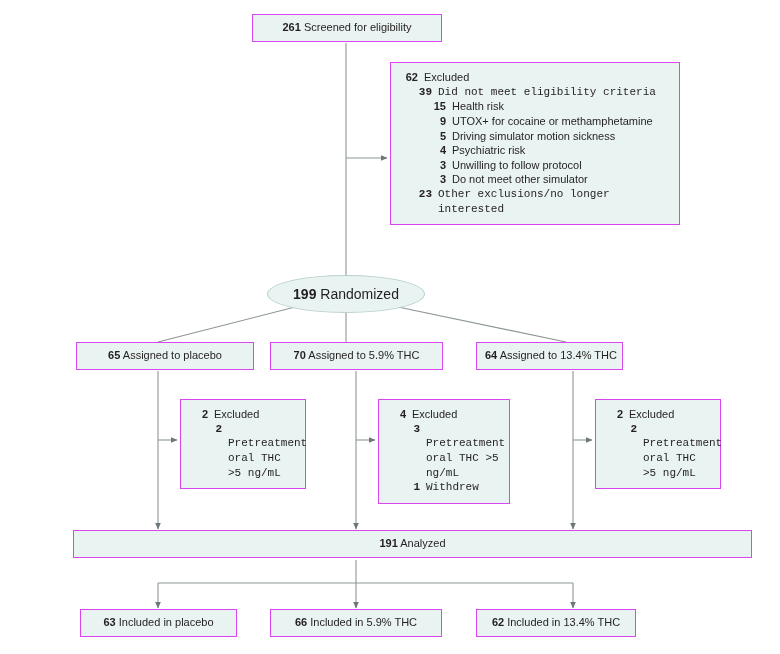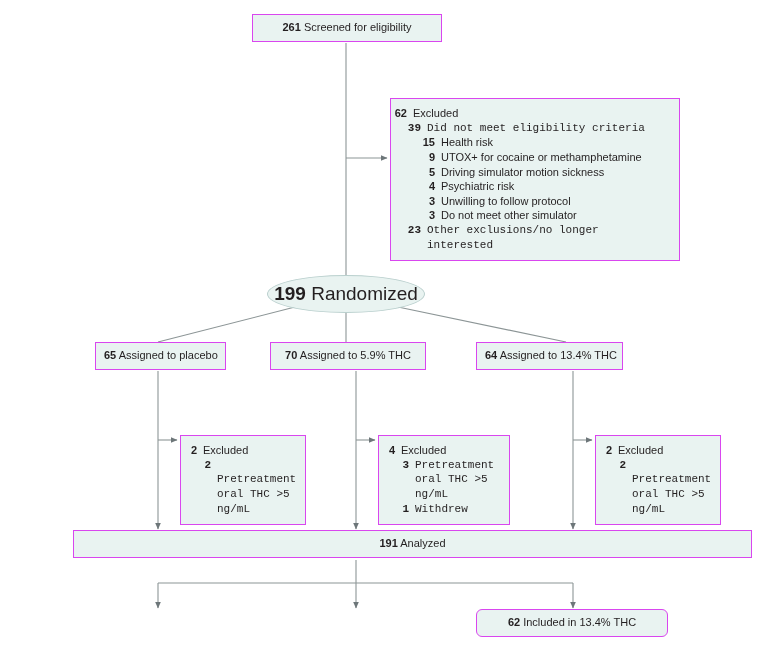--- a/index.html
+++ b/index.html
@@ -36,36 +36,35 @@
     font-size: 11px;
     line-height: 1.33;
     color: #231f20;
   }
   .node.center {
     text-align: center;
     padding: 5px 8px 6px 8px;
   }
   .node.listbox {
     text-align: left;
-    padding: 7px 9px 8px 0;
-    margin-top: 36px;
+    padding: 7px 9px 8px 11px;
   }
   .num {
     font-weight: bold;
   }
   .ellipse {
     position: absolute;
     box-sizing: border-box;
     background: #e9f3f1;
     border: 1px solid #b9cfcd;
     border-radius: 50%;
     display: flex;
     align-items: center;
     justify-content: center;
-    font-size: 19px;
+    font-size: 14px;
     color: #231f20;
   }
   .row {
     display: block;
     white-space: nowrap;
   }
   .lbl-n {
     font-weight: bold;
     display: inline-block;
     text-align: right;
@@ -165,28 +164,28 @@
     </span>
   </div>
 
   <div class="ellipse" style="left:267px; top:275px; width:158px; height:38px;">
     <span class="row">
       <span class="num">199</span> 
       <span>Randomized</span>
     </span>
   </div>
 
-  <div class="node center" style="left:95px; top:342px; width:131px;">
+  <div class="node center" style="left:76px; top:342px; width:178px;">
     <span class="row">
       <span class="num">65</span> 
       <span>Assigned to placebo</span>
     </span>
   </div>
 
-  <div class="node center" style="left:270px; top:342px; width:156px;">
+  <div class="node center" style="left:270px; top:342px; width:173px;">
     <span class="row">
       <span class="num">70</span> 
       <span>Assigned to 5.9% THC</span>
     </span>
   </div>
 
   <div class="node center" style="left:476px; top:342px; width:147px;">
     <span class="row">
       <span class="num">64</span> 
       <span>Assigned to 13.4% THC</span>
@@ -223,22 +222,34 @@
     </span>
   </div>
 
   <div class="node center" style="left:73px; top:530px; width:679px;">
     <span class="row">
       <span class="num">191</span> 
       <span>Analyzed</span>
     </span>
   </div>
 
-
-
-  <div class="node center" style="left:476px; top:609px; width:192px;border-radius:6px;">
+  <div class="node center" style="left:80px; top:609px; width:157px;">
+    <span class="row">
+      <span class="num">63</span> 
+      <span>Included in placebo</span>
+    </span>
+  </div>
+
+  <div class="node center" style="left:270px; top:609px; width:172px;">
+    <span class="row">
+      <span class="num">66</span> 
+      <span>Included in 5.9% THC</span>
+    </span>
+  </div>
+
+  <div class="node center" style="left:476px; top:609px; width:160px;">
     <span class="row">
       <span class="num">62</span> 
       <span>Included in 13.4% THC</span>
     </span>
   </div>
 
 </div>
 
 </body></html>

